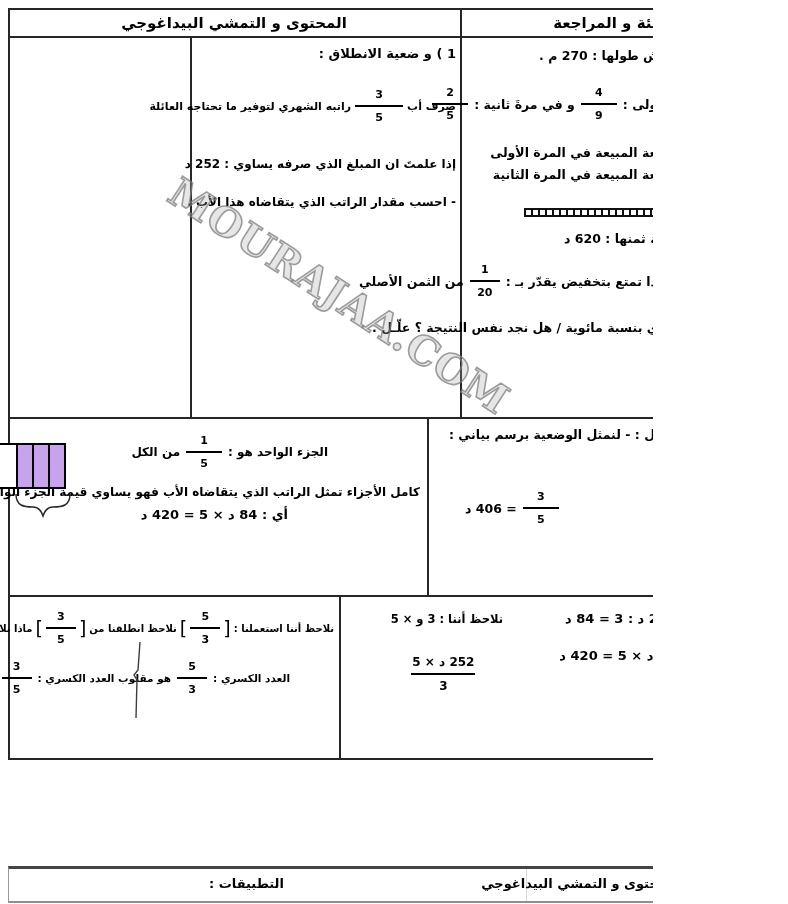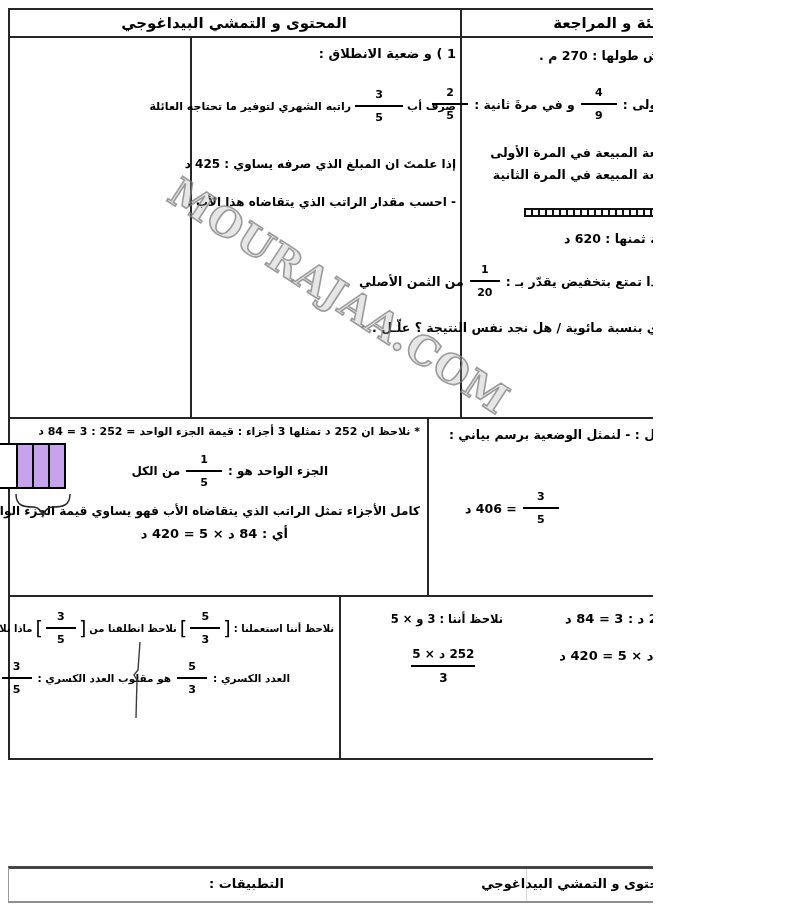--- a/index.html
+++ b/index.html
@@ -99,61 +99,60 @@
     <div class="ln" style="margin-top:6px;font-size:13px;">1 ) و ضعية الانطلاق :</div>
     <div class="fx" style="margin-top:28px;gap:4px;font-size:11px;">
       <span>صرف أب</span>
       <span class="frac w">
           <span class="fn">3</span>
           <span class="fb"></span>
           <span class="fd">5</span>
         </span>
       <span>راتبه الشهري لتوفير ما تحتاجه العائلة</span>
     </div>
-    <div class="ln" style="margin-top:34px;">إذا علمتَ ان المبلغ الذي صرفه يساوي : 425 د</div>
+    <div class="ln" style="margin-top:34px;">إذا علمتَ ان المبلغ الذي صرفه يساوي : 252 د</div>
     <div class="ln" style="margin-top:24px;">- احسب مقدار الراتب الذي يتقاضاه هذا الأب .</div>
   </div>
 
 
   <div class="cell" style="left:431px;top:419px;width:345px;height:174px;font-size:12.5px;">
     <div class="ln" style="margin-top:8px;">3 ) التمشي و التحليل : - لنمثل الوضعية برسم بياني :</div>
     <div class="ln" style="margin-top:12px;padding-left:4px;">-</div>
     <div class="fx" style="margin-top:22px;justify-content:flex-end;padding-left:34px;">
       <span class="frac">
           <span class="fn">3</span>
           <span class="fb"></span>
           <span class="fd">5</span>
         </span>
       <span>= 406 د</span>
     </div>
   </div>
 
   <div class="cell" style="left:12px;top:419px;width:408px;height:174px;font-size:11px;">
-    <div class="ln" style="margin-top:6px;">* نلاحظ ان 252 د تمثلها 3 أجزاء : قيمة الجزء الواحد = 252 : 3 = 84 د</div>
     <div class="fx" style="margin-top:16px;padding-right:92px;font-size:12px;">
       <span>الجزء الواحد هو :</span>
       <span class="frac">
           <span class="fn">1</span>
           <span class="fb"></span>
           <span class="fd">5</span>
         </span>
       <span>من الكل</span>
     </div>
     <div class="ln" style="margin-top:16px;font-size:12px;">كامل الأجزاء تمثل الراتب الذي يتقاضاه الأب فهو يساوي قيمة الجزء الواحد × 5</div>
     <div class="ln" style="margin-top:8px;padding-right:132px;font-size:13px;">أي : 84 د × 5 = 420 د</div>
   </div>
 
   <div class="cell" style="left:343px;top:597px;width:433px;height:161px;font-size:13px;">
     <div class="fx" style="margin-top:14px;padding-right:76px;gap:62px;">
       <span>1 ) 252 د : 3 = 84 د</span>
       <span style="font-size:11.5px;">نلاحظ أننا : 3 و × 5</span>
     </div>
     <div class="fx" style="margin-top:22px;padding-right:76px;gap:84px;align-items:flex-start;">
       <span>2 ) 84 د × 5 = 420 د</span>
-      <span class="frac big" style="margin-top:0;">
+      <span class="frac big" style="margin-top:8px;">
           <span class="fn">252 د × 5</span>
           <span class="fb"></span>
           <span class="fd">3</span>
         </span>
     </div>
   </div>
 
   <div class="cell" style="left:12px;top:597px;width:322px;height:161px;font-size:10px;">
     <div class="fx" style="margin-top:14px;gap:3px;">
       <span>نلاحظ أننا استعملنا :</span>

